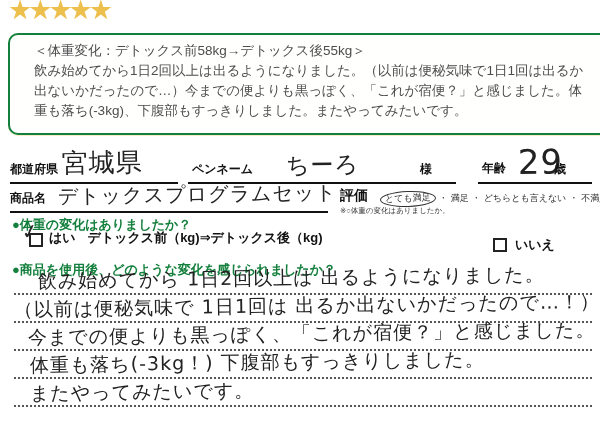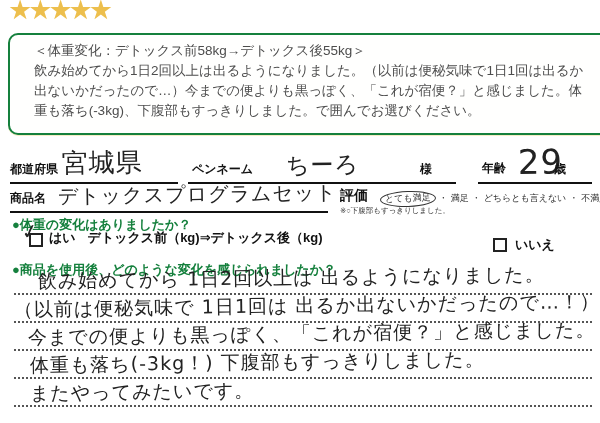--- a/index.html
+++ b/index.html
@@ -101,21 +101,21 @@
 </style>
 </head>
 <body>
 
 <div>
 
   <div class="abs stars">★★★★★</div>
 
   <div class="abs summary-box">
     <div class="summary-title">＜体重変化：デトックス前58kg→デトックス後55kg＞</div>
-    <div class="summary-body">飲み始めてから1日2回以上は出るようになりました。（以前は便秘気味で1日1回は出るか出ないかだったので…）今までの便よりも黒っぽく、「これが宿便？」と感じました。体重も落ち(-3kg)、下腹部もすっきりしました。で囲んでお選びください。</div>
+    <div class="summary-body">飲み始めてから1日2回以上は出るようになりました。（以前は便秘気味で1日1回は出るか出ないかだったので…）今までの便よりも黒っぽく、「これが宿便？」と感じました。体重も落ち(-3kg)、下腹部もすっきりしました。またやってみたいです。</div>
   </div>
 
   <div class="abs underline u1"></div>
   <div class="abs underline u2"></div>
   <div class="abs underline u3"></div>
 
   <span class="abs lbl lbl-pref">都道府県</span>
   <span class="abs hand val-pref">宮城県</span>
 
   <span class="abs lbl lbl-pen">ペンネーム</span>
@@ -127,21 +127,21 @@
   <span class="abs lbl suf-sai">歳</span>
 
   <div class="abs underline u4"></div>
   <span class="abs lbl lbl-prod">商品名</span>
   <span class="abs hand val-prod">デトックスプログラムセット</span>
 
   <span class="abs lbl lbl-eval">評価</span>
   <span class="abs eval-options">
     <span class="circled">とても満足</span><span class="sep">・</span><span>満足</span><span class="sep">・</span><span>どちらとも言えない</span><span class="sep">・</span><span>不満足</span>
   </span>
-  <span class="abs eval-note">※○下腹部もすっきりしました。</span>
+  <span class="abs eval-note">※○体重の変化はありましたか。</span>
 
   <div class="abs q q1">●体重の変化はありましたか？</div>
 
   <div class="abs ans-row">
     <span class="cb-wrap">
       <span class="cb"></span>
       <span class="checkmark hand">✓</span>
     </span>
     <span class="printed yes-label">はい</span>
     <span class="printed seg">デトックス前（</span>

